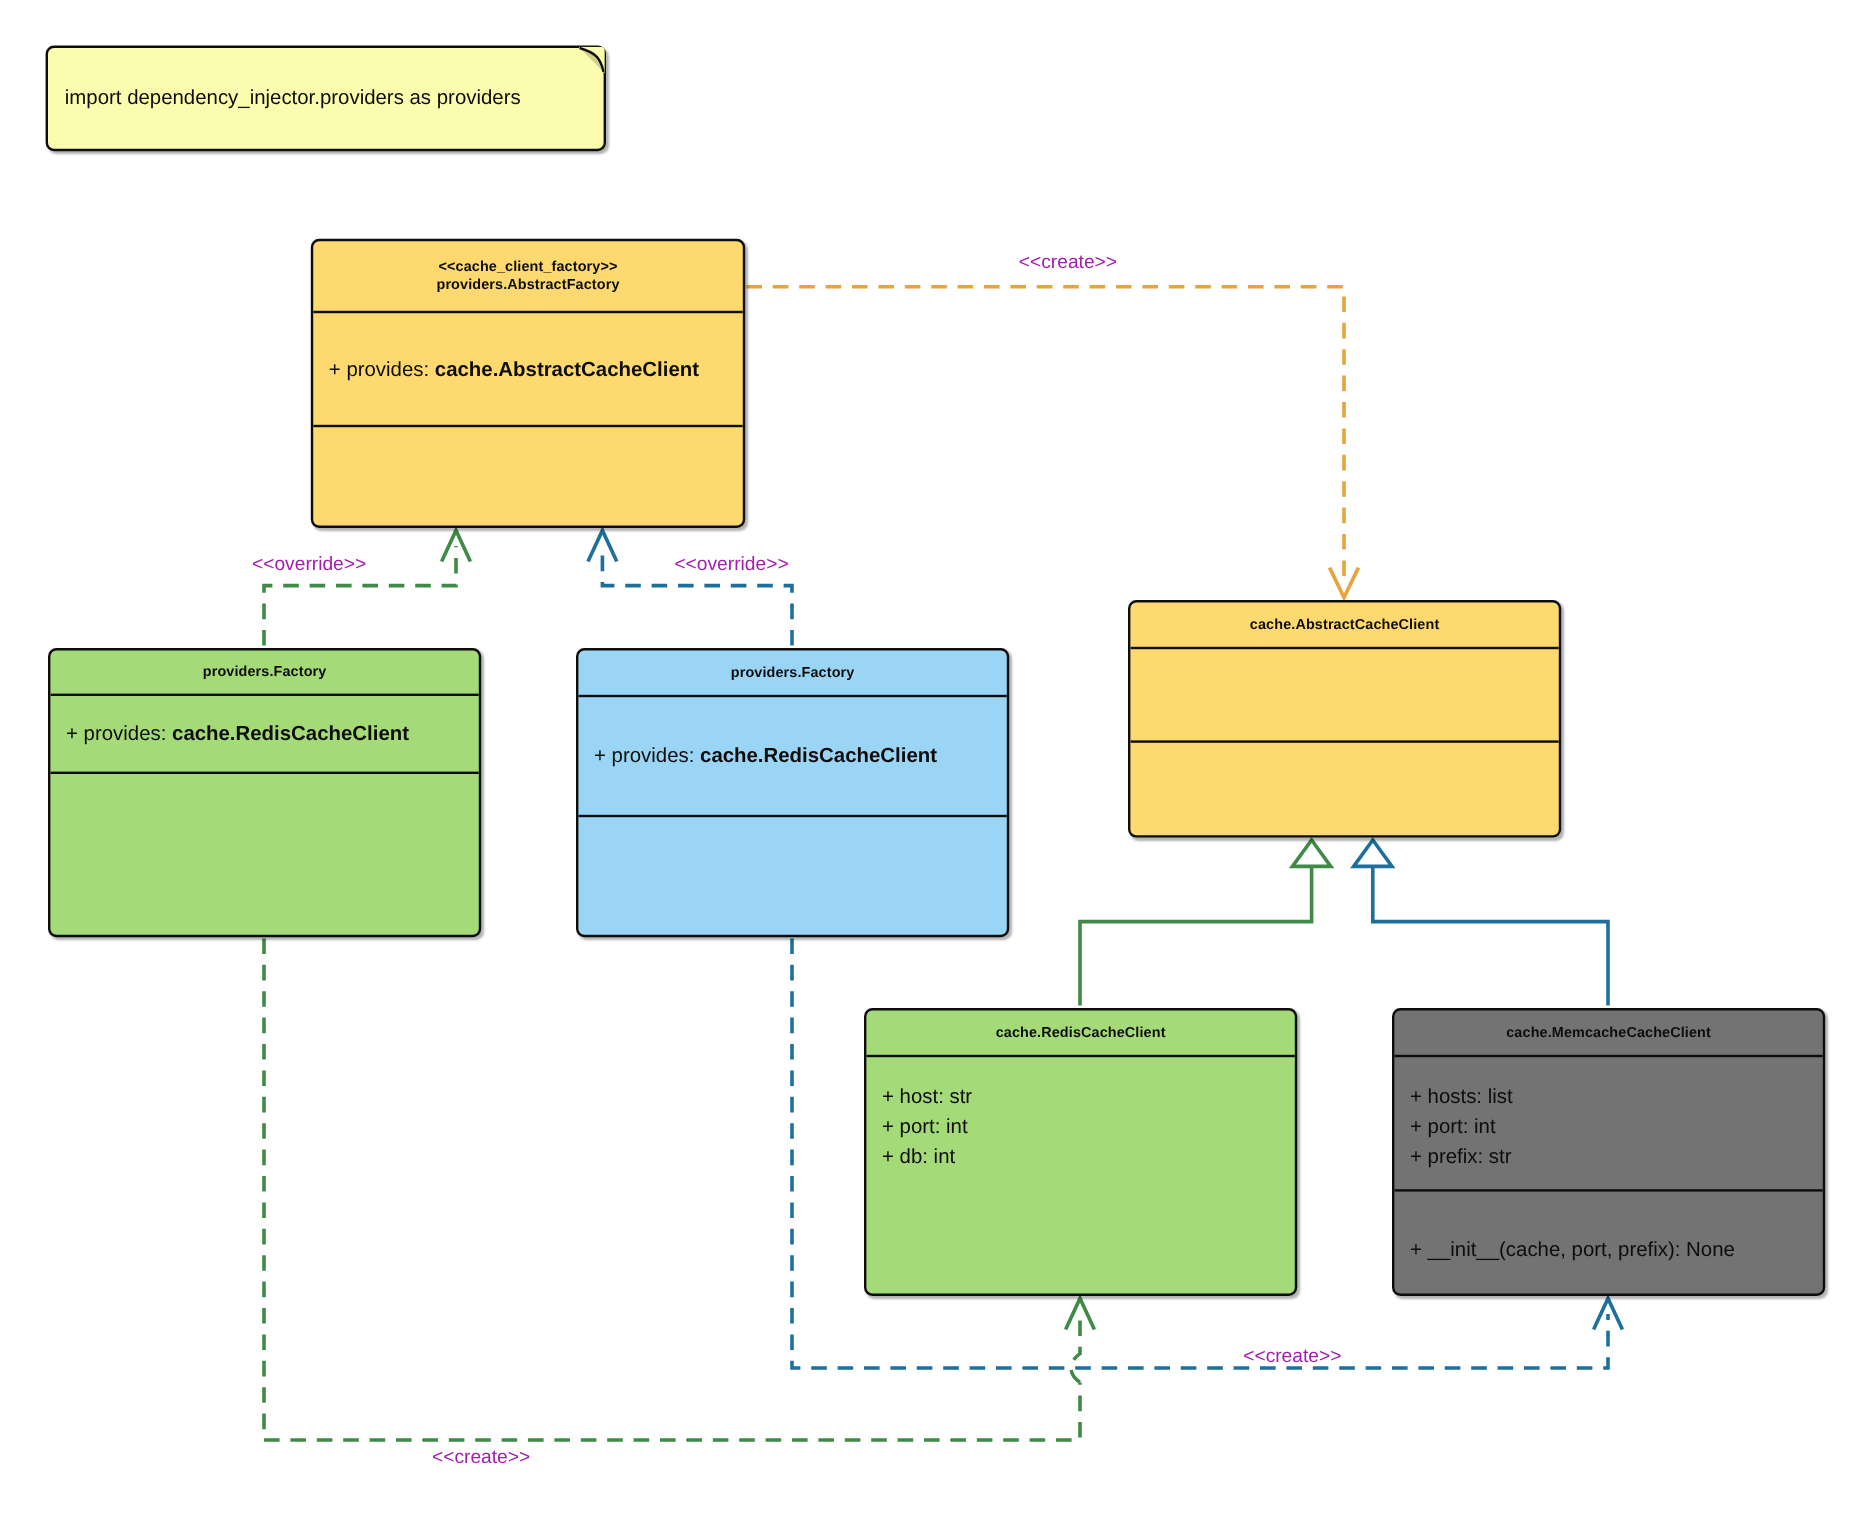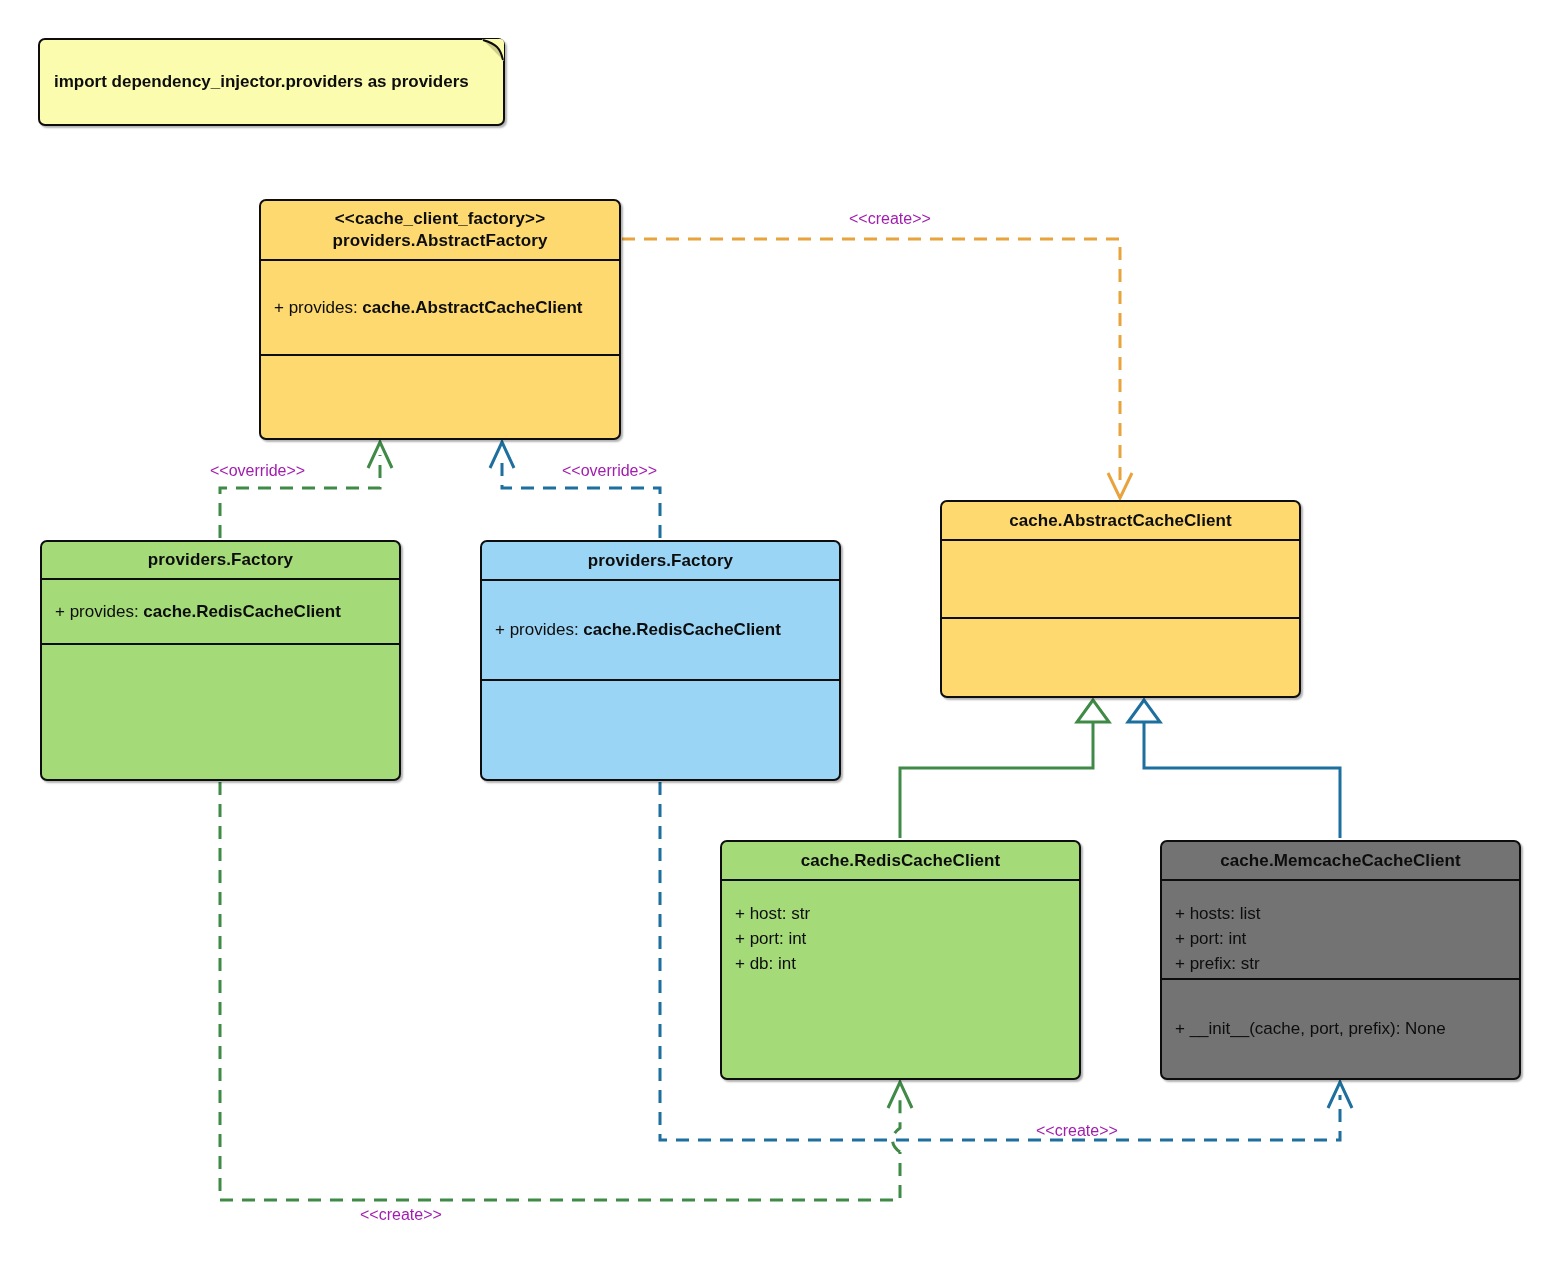--- a/index.html
+++ b/index.html
@@ -39,21 +39,21 @@
   }
   .sect.div-top {
     border-top: 2.5px solid #0d0d0d;
   }
   .title {
     display: flex;
     align-items: center;
     justify-content: center;
     text-align: center;
     font-weight: bold;
-    font-size: 17px;
+    font-size: 12px;
     color: #0d0d0d;
     line-height: 1.28;
     letter-spacing: 0.1px;
   }
   .attrs {
     display: flex;
     flex-direction: column;
     justify-content: center;
     padding-left: 13px;
     font-size: 17px;
@@ -77,21 +77,21 @@
     border: 2.5px solid #0d0d0d;
     border-radius: 7px;
     box-shadow: 2px 2px 2px rgba(0,0,0,0.30);
   }
   .note-text {
     position: absolute;
     left: 14px;
     top: 50%;
     transform: translateY(-50%);
     font-size: 17px;
-    font-weight: bold;
+    font-weight: normal;
     color: #0d0d0d;
     white-space: nowrap;
   }
   .note-fold {
     position: absolute;
     right: -1px;
     top: -1px;
     width: 22px;
     height: 22px;
   }
@@ -201,21 +201,21 @@
       <div class="row">+ host: str</div>
       <div class="row">+ port: int</div>
       <div class="row">+ db: int</div>
     </div>
   </div>
 
   <div class="umlbox" style="left:1160px; top:840px; width:361px; height:240px; background:#737373;">
     <div class="sect title" style="height:37px;">
       <span>cache.MemcacheCacheClient</span>
     </div>
-    <div class="sect attrs div-top top-pad" style="height:99px;">
+    <div class="sect attrs div-top top-pad" style="height:112px;">
       <div class="row">+ hosts: list</div>
       <div class="row">+ port: int</div>
       <div class="row">+ prefix: str</div>
     </div>
     <div class="sect attrs div-top" style="height:99px;">
       <div class="row">+ __init__(cache, port, prefix): None</div>
     </div>
   </div>
 
   <div class="edge-label" style="left:849px; top:210px;">&lt;&lt;create&gt;&gt;</div>

